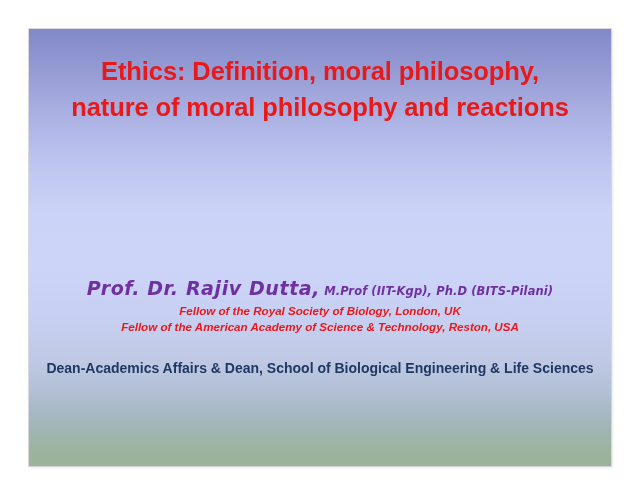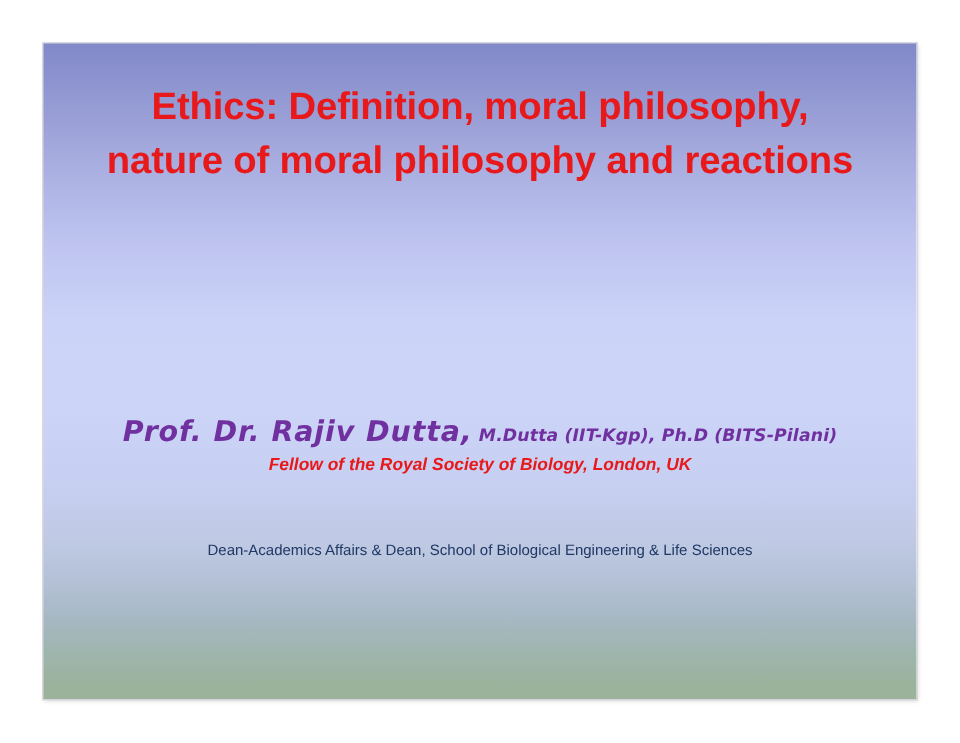--- a/index.html
+++ b/index.html
@@ -112,43 +112,44 @@
   #affiliation-block {
     position: absolute;
     left: 0;
     top: 330px;
     width: 100%;
     text-align: center;
   }
   .affiliation-line {
     color: #1f3864;
     font-family: "Liberation Sans", sans-serif;
-    font-weight: normal;
-    font-size: 10px;
+    font-weight: bold;
+    font-size: 14px;
     line-height: 18px;
     white-space: nowrap;
   }
 </style>
 </head>
 <body>
 
 <div id="page">
 
   <div id="slide">
 
     <div id="title-block">
       <div class="title-line">Ethics: Definition, moral philosophy,</div>
       <div class="title-line">nature of moral philosophy and reactions</div>
     </div>
 
     <div id="author-block">
       <div class="name-line">
-        <span class="author-name">Prof. Dr. Rajiv Dutta,</span><span class="author-degrees"> M.Dutta (IIT-Kgp), Ph.D (BITS-Pilani)</span>
+        <span class="author-name">Prof. Dr. Rajiv Dutta,</span><span class="author-degrees"> M.Prof (IIT-Kgp), Ph.D (BITS-Pilani)</span>
       </div>
       <div class="fellow-line">Fellow of the Royal Society of Biology, London, UK</div>
+      <div class="fellow-line">Fellow of the American Academy of Science &amp; Technology, Reston, USA</div>
     </div>
 
     <div id="affiliation-block">
       <div class="affiliation-line">Dean-Academics Affairs &amp; Dean, School of Biological Engineering &amp; Life Sciences</div>
     </div>
 
   </div>
 </div>
 
 </body></html>

